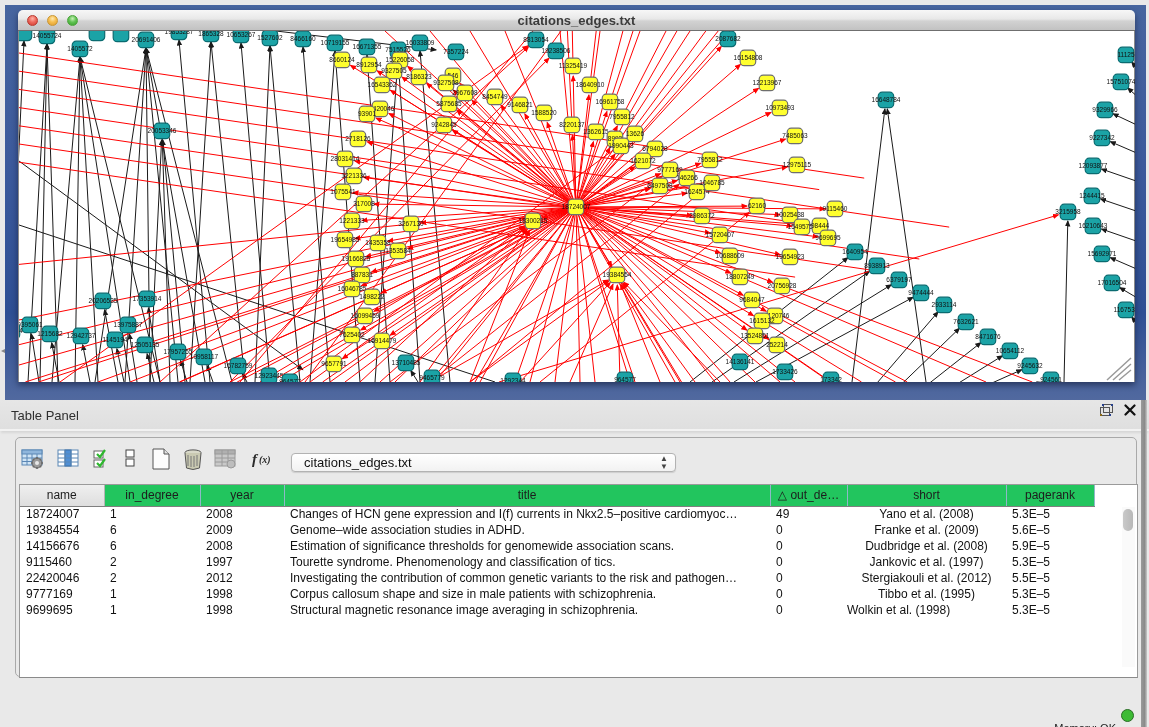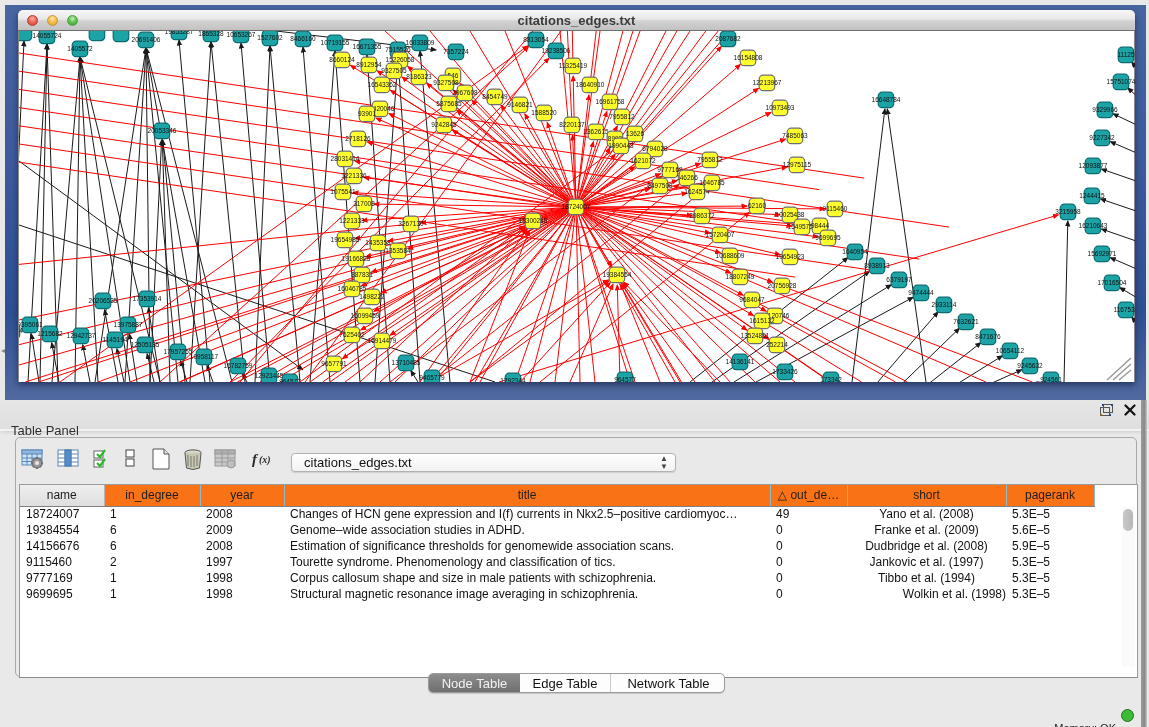--- a/index.html
+++ b/index.html
@@ -20,33 +20,33 @@
 #tl-r { left:9px; top:5px; background:radial-gradient(circle at 50% 30%, #ffb3a8 0%, #ee6a5e 45%, #d0392e 100%); border:1px solid #b93a30;}
 #tl-y { left:29px; top:5px; background:radial-gradient(circle at 50% 30%, #ffe9b0 0%, #f6be4f 45%, #dd9a2f 100%); border:1px solid #c99733;}
 #tl-g { left:49px; top:5px; background:radial-gradient(circle at 50% 30%, #c8f0b8 0%, #62c354 45%, #36a028 100%); border:1px solid #4da43d;}
 #canvas { position:absolute; left:0; top:21px; width:1117px; height:351px;
   background:#fff; border-left:1px solid #8a8a8a; border-right:1px solid #8a8a8a; }
 
 #south { position:absolute; left:0; top:400px; width:1149px; height:327px; background:#e9e9e9; }
 #tp-head { position:absolute; left:0; top:0; width:1149px; height:31px;
   background:linear-gradient(180deg,#e6e6e6,#dfdfdf);
   border-bottom:2px solid #f2f2f2; box-shadow:0 3px 2px -1px rgba(0,0,0,0.08); }
-#tp-head .lbl { position:absolute; left:11px; top:23px; font-size:13px; color:#2f2f2f; }
+#tp-head .lbl { position:absolute; left:11px; top:8px; font-size:13px; color:#2f2f2f; }
 #subpanel { position:absolute; left:15px; top:37px; width:1122px; height:240px;
   border:1px solid #a9a9a9; border-radius:5px; background:#e9e9e9; }
 #toolbar { position:absolute; left:3px; top:10px; height:26px; }
 #combo { position:absolute; left:275px; top:15px; width:385px; height:19px;
   background:linear-gradient(180deg,#ffffff,#f2f2f2); border:1px solid #b2b2b2;
   border-radius:4px; font-size:13px; color:#111; line-height:17px; padding-left:12px;
   box-shadow:0 1px 1px rgba(0,0,0,0.12);}
 #combo .arr { position:absolute; right:7px; top:1px; font-size:8px; color:#444; line-height:8px;}
 #tablewrap { position:absolute; left:3px; top:46px; width:1119px; height:194px;
   background:#ffffff; border:1px solid #9a9a9a; border-bottom:1px solid #8a8a8a; }
 table.grid { border-collapse:collapse; table-layout:fixed; width:1074px; font-size:12px; }
-table.grid th { height:21px; background:#f97316; border-right:1px solid #8fb8c8;
+table.grid th { height:21px; background:#22c55e; border-right:1px solid #8fb8c8;
   border-bottom:1px solid #7f7f7f; font-weight:normal; font-size:12px; color:#1d1d1d;
   overflow:hidden; white-space:nowrap; }
 table.grid th.first { background:linear-gradient(180deg,#efefef,#dedede); border-right:1px solid #b5b5b5;}
 table.grid td { height:16px; padding:0 0 0 6px; overflow:hidden; white-space:nowrap; color:#111; }
 #vsb { position:absolute; right:2px; top:22px; width:13px; height:160px; background:#fafafa; }
 #vsb .thumb { position:absolute; left:1px; top:2px; width:10px; height:22px; border-radius:5px;
   background:linear-gradient(90deg,#c9c9c9,#b8b8b8); }
 #tabs { position:absolute; left:428px; top:273px; width:297px; height:20px;
   border:1px solid #9b9b9b; border-radius:5px; background:#fdfdfd;
   box-shadow:0 1px 1px rgba(0,0,0,0.15); overflow:hidden; font-size:13px; }
@@ -710,45 +710,49 @@
       <tr>
               <td>9115460</td>
               <td>2</td>
               <td>1997</td>
               <td>Tourette syndrome. Phenomenology and classification of tics.</td>
               <td>0</td>
               <td style="text-align:center;padding:0">Jankovic et al. (1997)</td>
               <td>5.3E–5</td>
             </tr>
       <tr>
+              <td>22420046</td>
+              <td>2</td>
+              <td>2012</td>
+              <td>Investigating the contribution of common genetic variants to the risk and pathogen…</td>
+              <td>0</td>
+              <td style="text-align:center;padding:0">Stergiakouli et al. (2012)</td>
+              <td>5.5E–5</td>
+            </tr>
+      <tr>
               <td>9777169</td>
               <td>1</td>
               <td>1998</td>
               <td>Corpus callosum shape and size in male patients with schizophrenia.</td>
               <td>0</td>
-              <td style="text-align:center;padding:0">Tibbo et al. (1994)</td>
+              <td style="text-align:center;padding:0">Tibbo et al. (1995)</td>
               <td>5.3E–5</td>
             </tr>
       <tr>
               <td>9699695</td>
               <td>1</td>
               <td>1998</td>
               <td>Structural magnetic resonance image averaging in schizophrenia.</td>
               <td>0</td>
-              <td style="text-align:right;padding:0">Wolkin et al. (1998)</td>
+              <td style="text-align:left;padding:0">Wolkin et al. (1998)</td>
               <td>5.3E–5</td>
             </tr>
       </tbody>
         </table>
       <div id="vsb">
           <div class="thumb"></div>
         </div>
     </div>
   </div>
-  <div id="tabs">
-    <div class="seg sel" style="left:0;width:91px;">Node Table</div>
-    <div class="seg" style="left:91px;width:91px;border-right:1px solid #c9c9c9;">Edge Table</div>
-    <div class="seg" style="left:182px;width:115px;">Network Table</div>
-  </div>
   <div id="status">Memory: OK</div>
   <div id="memdot"></div>
   <div id="rightstrip"></div>
 </div>
 
 </body></html>

